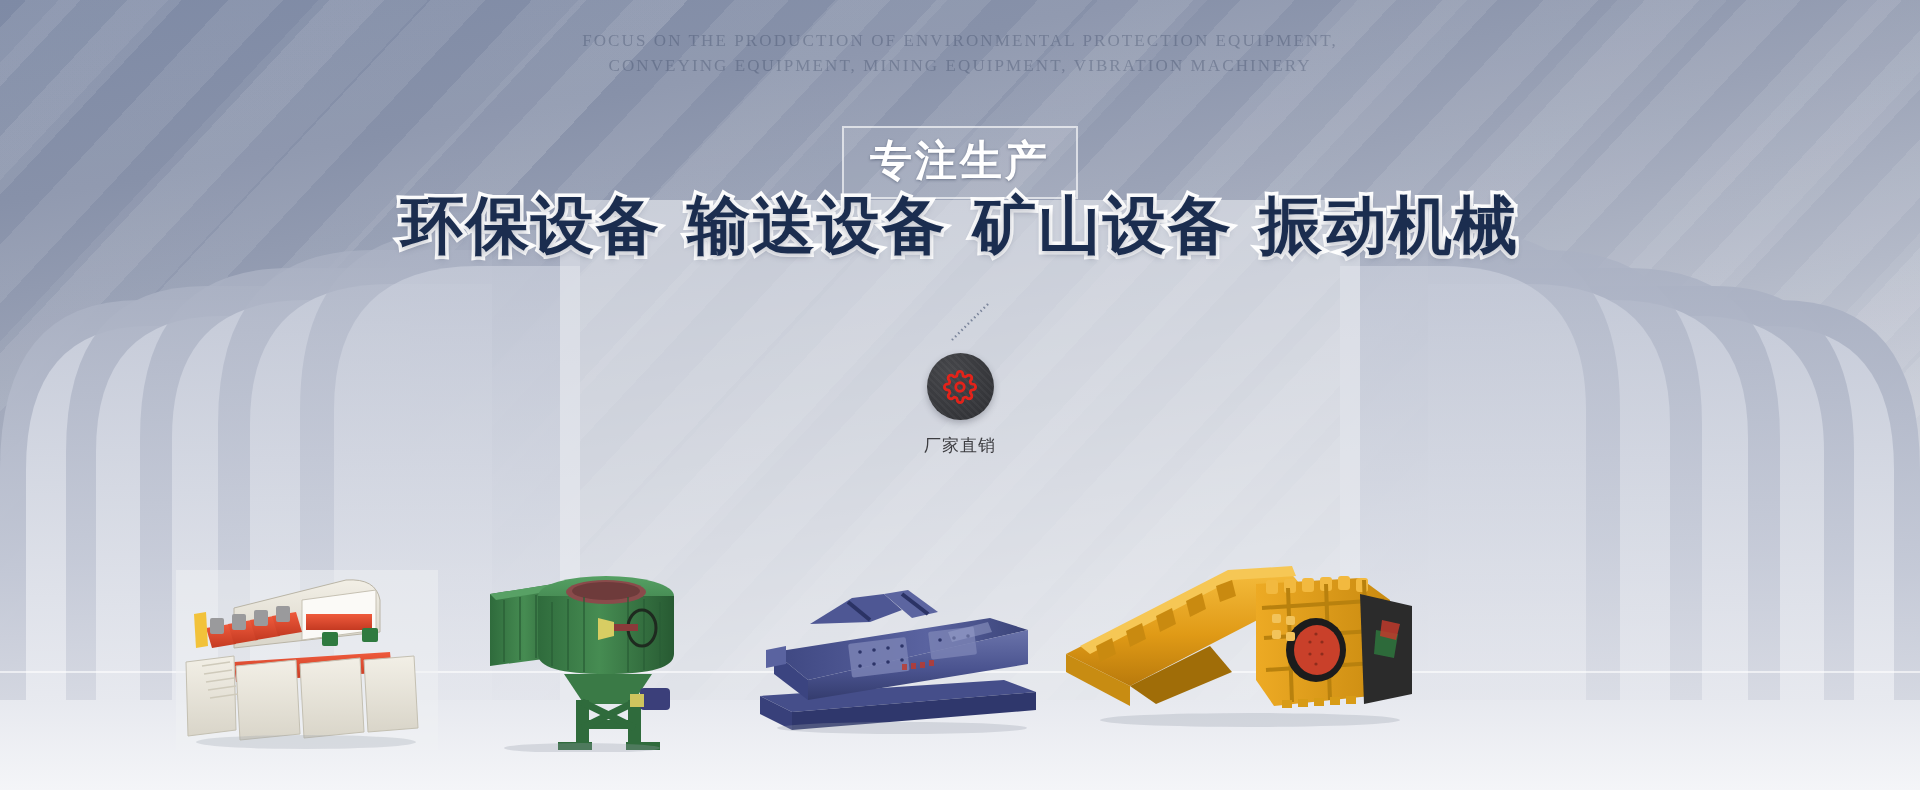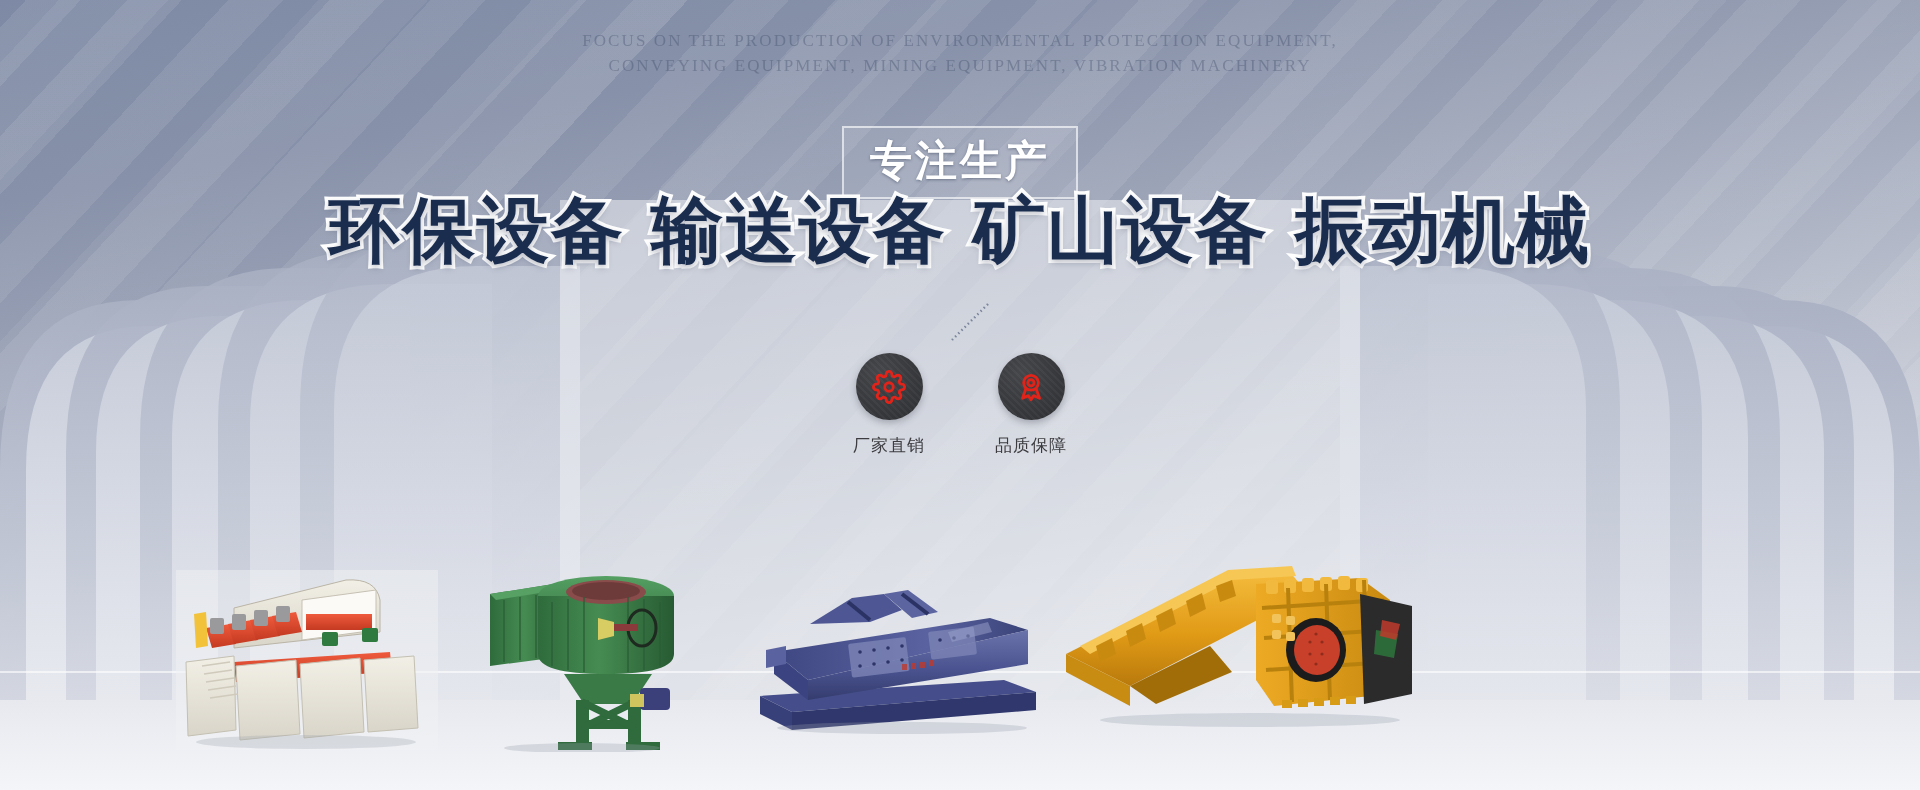--- a/index.html
+++ b/index.html
@@ -63,21 +63,21 @@
     font-weight:bold;
     letter-spacing:3px;
     line-height:1.2;
     text-shadow:0 1px 3px rgba(40,50,75,.45);
   }
 
   
   .headline{
     position:absolute;top:190px;left:0;right:0;
     text-align:center;
-    font-size:72px;
+    font-size:63px;
     font-weight:bold;
     letter-spacing:2px;
     color:#1b2d4f;
     line-height:1.12;
     white-space:nowrap;
     -webkit-text-stroke:7px #ffffff;
     paint-order:stroke fill;
     text-shadow:0 3px 6px rgba(60,70,95,.35);
   }
   .headline .gap{display:inline-block;width:26px;}
@@ -203,30 +203,20 @@
     <div class="feat">
       <div class="circ">
         <svg width="34" height="34" viewBox="0 0 24 24" fill="none" stroke="#e2231a" stroke-width="2" stroke-linecap="round" stroke-linejoin="round">
           <circle cx="12" cy="12" r="3"></circle>
           <path d="M19.4 15a1.65 1.65 0 0 0 .33 1.82l.06.06a2 2 0 1 1-2.83 2.83l-.06-.06A1.65 1.65 0 0 0 15 19.4a1.65 1.65 0 0 0-1 1.51V21a2 2 0 1 1-4 0v-.09A1.65 1.65 0 0 0 9 19.4a1.65 1.65 0 0 0-1.82.33l-.06.06a2 2 0 1 1-2.83-2.83l.06-.06A1.65 1.65 0 0 0 4.6 15a1.65 1.65 0 0 0-1.51-1H3a2 2 0 1 1 0-4h.09A1.65 1.65 0 0 0 4.6 9a1.65 1.65 0 0 0-.33-1.82l-.06-.06a2 2 0 1 1 2.83-2.83l.06.06A1.65 1.65 0 0 0 9 4.6a1.65 1.65 0 0 0 1-1.51V3a2 2 0 1 1 4 0v.09a1.65 1.65 0 0 0 1 1.51 1.65 1.65 0 0 0 1.82-.33l.06-.06a2 2 0 1 1 2.83 2.83l-.06.06A1.65 1.65 0 0 0 19.4 9a1.65 1.65 0 0 0 1.51 1H21a2 2 0 1 1 0 4h-.09a1.65 1.65 0 0 0-1.51 1z"></path>
         </svg>
       </div>
       <div class="feat-label">厂家直销</div>
     </div>
 
-    <div class="feat">
-      <div class="circ">
-        <svg width="34" height="34" viewBox="0 0 24 24" fill="none" stroke="#e2231a" stroke-width="2" stroke-linecap="round" stroke-linejoin="round">
-          <circle cx="12" cy="9" r="5.2"></circle>
-          <circle cx="12" cy="9" r="2.2"></circle>
-          <path d="M8.3 13.4 6 20l4.1-1.9L12 21l1.9-2.9L18 20l-2.3-6.6"></path>
-        </svg>
-      </div>
-      <div class="feat-label">品质保障</div>
-    </div>
 
 
   </div>
 
   <div class="machines">
 
     <div class="machine m1">
       <svg viewBox="0 0 262 180">
         <defs>
           <linearGradient id="cw" x1="0" y1="0" x2="0" y2="1">

